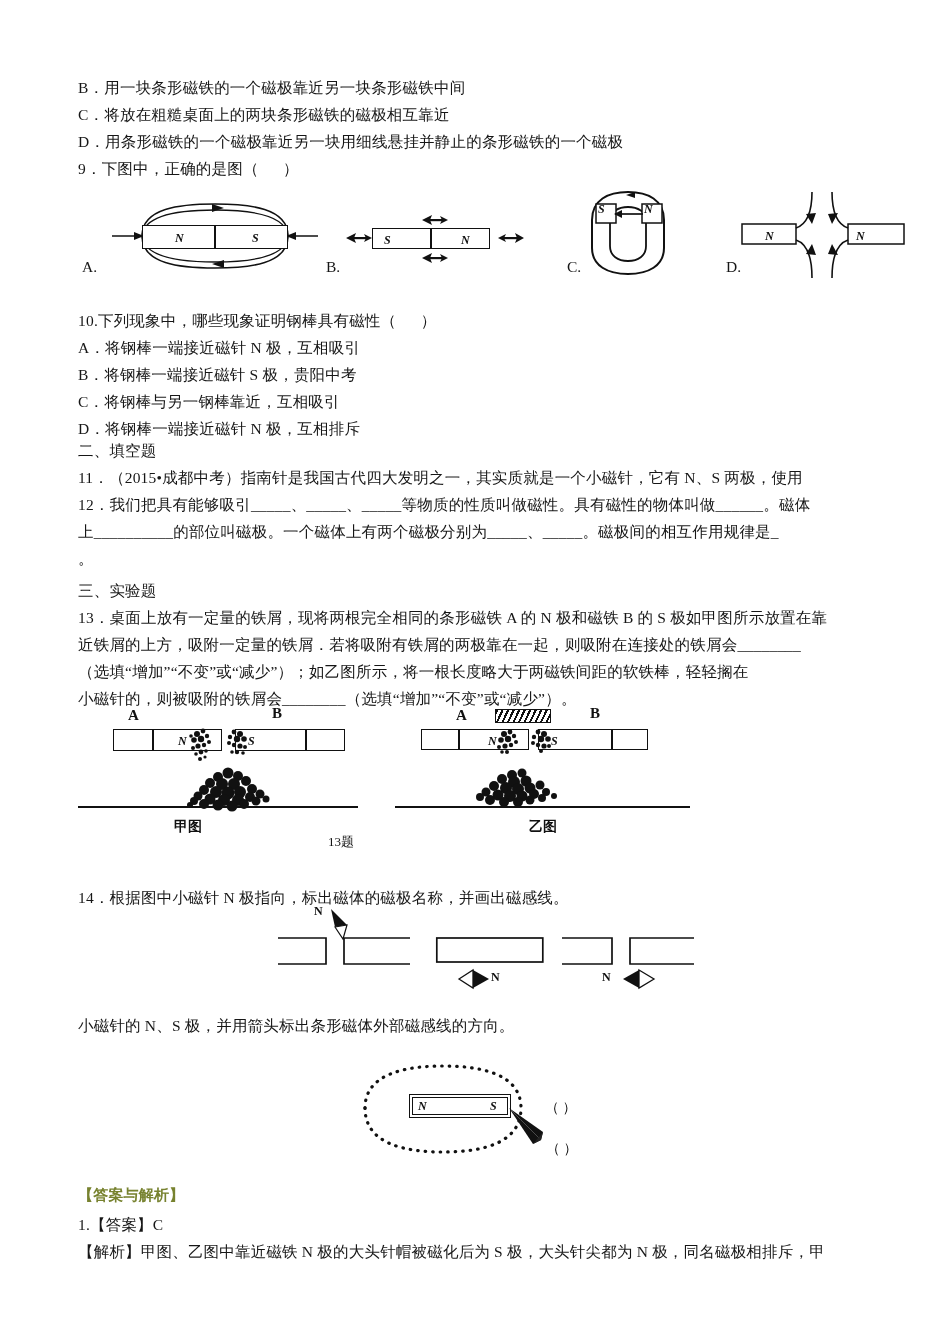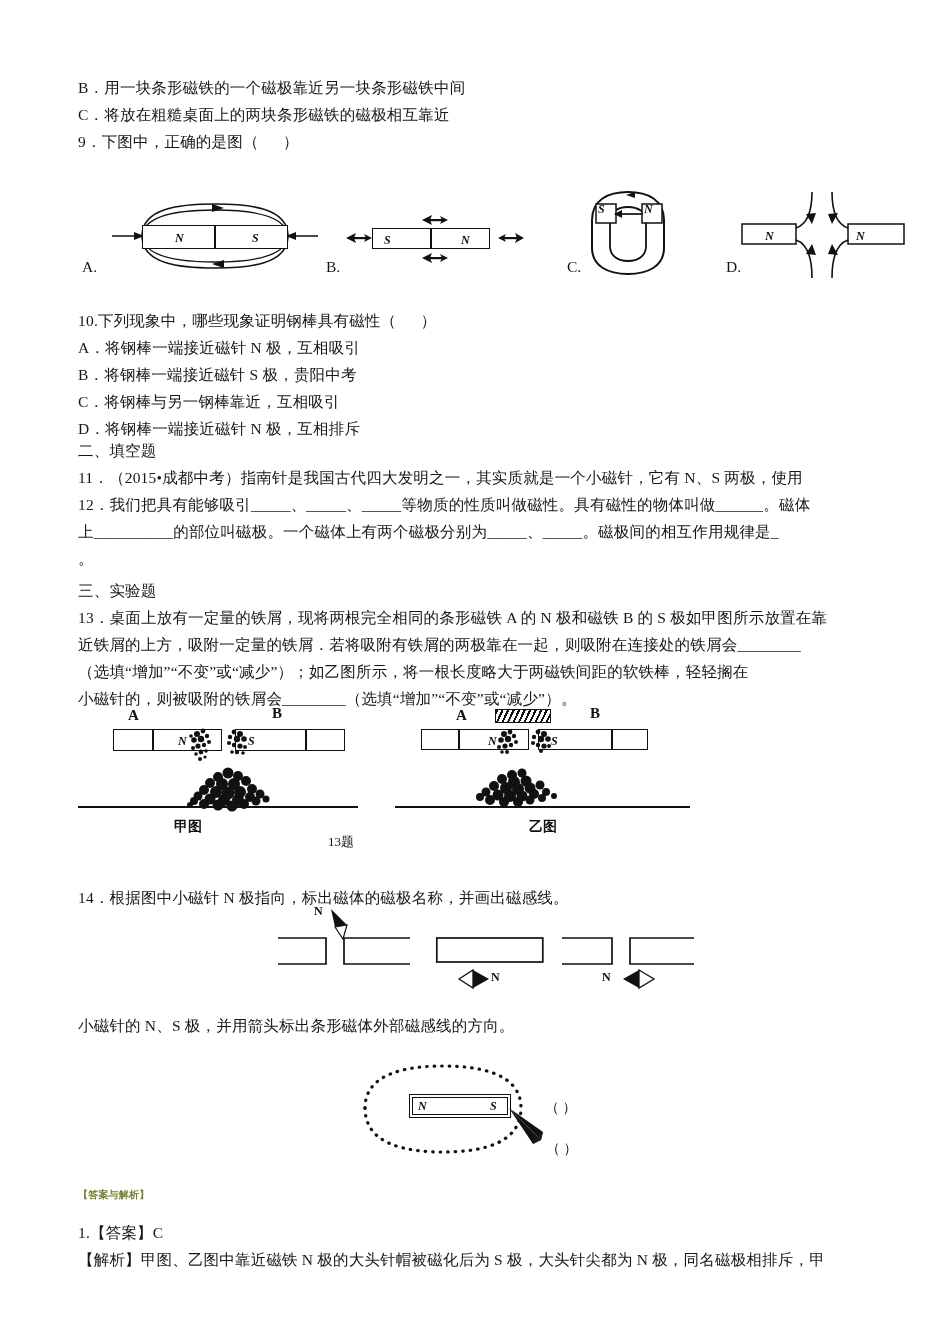--- a/index.html
+++ b/index.html
@@ -105,20 +105,21 @@
   svg { display: block; overflow: visible; }
 </style>
 </head>
 <body>
 
 <div class="page">
 
   <div class="body-col" style="top:74px;">
     <p class="line opt">B．用一块条形磁铁的一个磁极靠近另一块条形磁铁中间</p>
     <p class="line opt">C．将放在粗糙桌面上的两块条形磁铁的磁极相互靠近</p>
+    <p class="line opt">D．用条形磁铁的一个磁极靠近另一块用细线悬挂并静止的条形磁铁的一个磁极</p>
     <p class="line">9．下图中，正确的是图（      ）</p>
   </div>
 
   <div class="fig-wrap" style="position:absolute;left:0;top:0;width:950px;height:1344px;">
 
     <div>
       <span class="opt-letter" style="left:82px; top:258px;">A.</span>
       <svg style="position:absolute; left:120px; top:200px;" width="190" height="72" viewBox="0 0 190 72">
 
         <path d="M22,36 C22,8 60,4 95,4 C130,4 168,8 168,36" fill="none" stroke="#111" stroke-width="1.5"></path>
@@ -465,18 +466,18 @@
     <svg style="position:absolute; left:505px; top:1100px;" width="60" height="50">
       <path d="M4,8 L36,40 L28,44 Z" fill="#111"></path>
       <path d="M4,8 L36,40 L38,32 Z" fill="#111"></path>
       <path d="M28,44 L36,40 L38,32 Z" fill="#222"></path>
     </svg>
     <span class="pole" style="left:545px; top:1099px; font-style:normal; font-weight:normal; font-size:14px;">（ ）</span>
     <span class="pole" style="left:546px; top:1140px; font-style:normal; font-weight:normal; font-size:14px;">（ ）</span>
   </div>
 
   <div style="position:absolute; left:78px; top:1183px; width:800px;">
-    <p class="line" style="font-family:'Liberation Sans', sans-serif; font-weight:bold; font-size:10px; color:#77822f; line-height:24px;">【答案与解析】</p>
-    <p class="line" style="margin-top:12px;">1.【答案】C</p>
+    <p class="line" style="font-family:'Liberation Sans', sans-serif; font-weight:bold; font-size:15px; color:#77822f; line-height:24px;">【答案与解析】</p>
+    <p class="line" style="margin-top:4px;">1.【答案】C</p>
     <p class="line">【解析】甲图、乙图中靠近磁铁 N 极的大头针帽被磁化后为 S 极，大头针尖都为 N 极，同名磁极相排斥，甲</p>
   </div>
 
 </div>
 
 </body></html>

